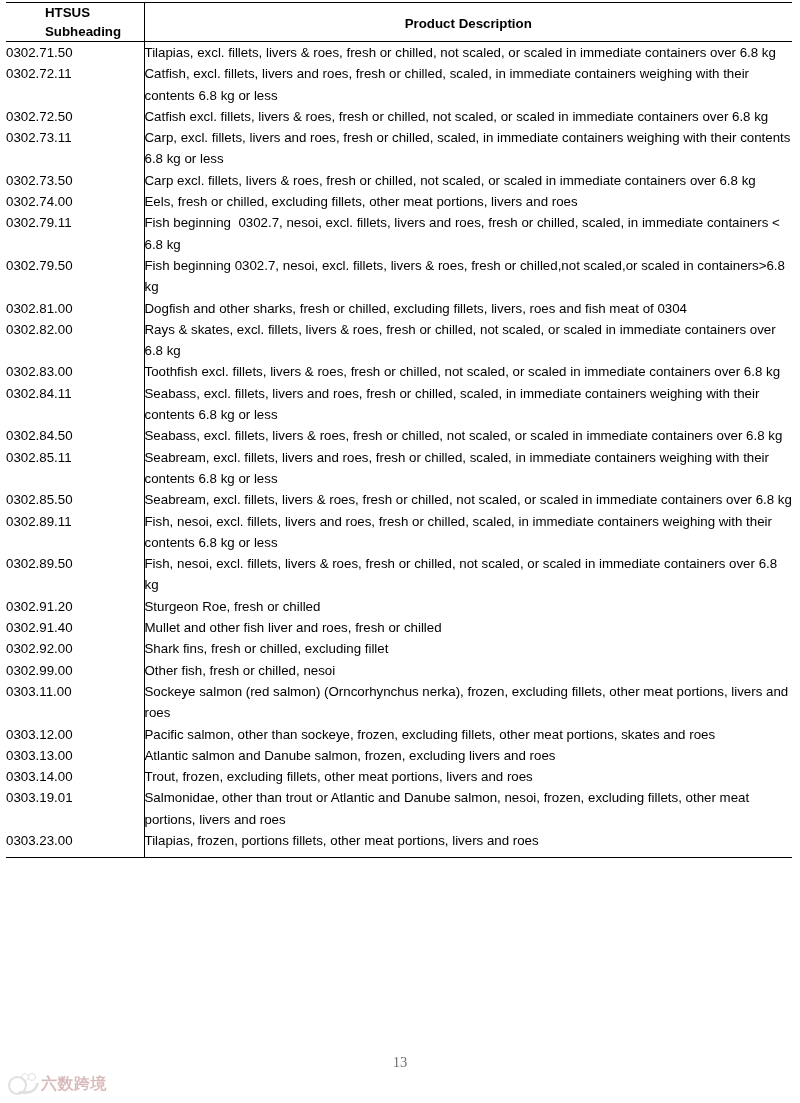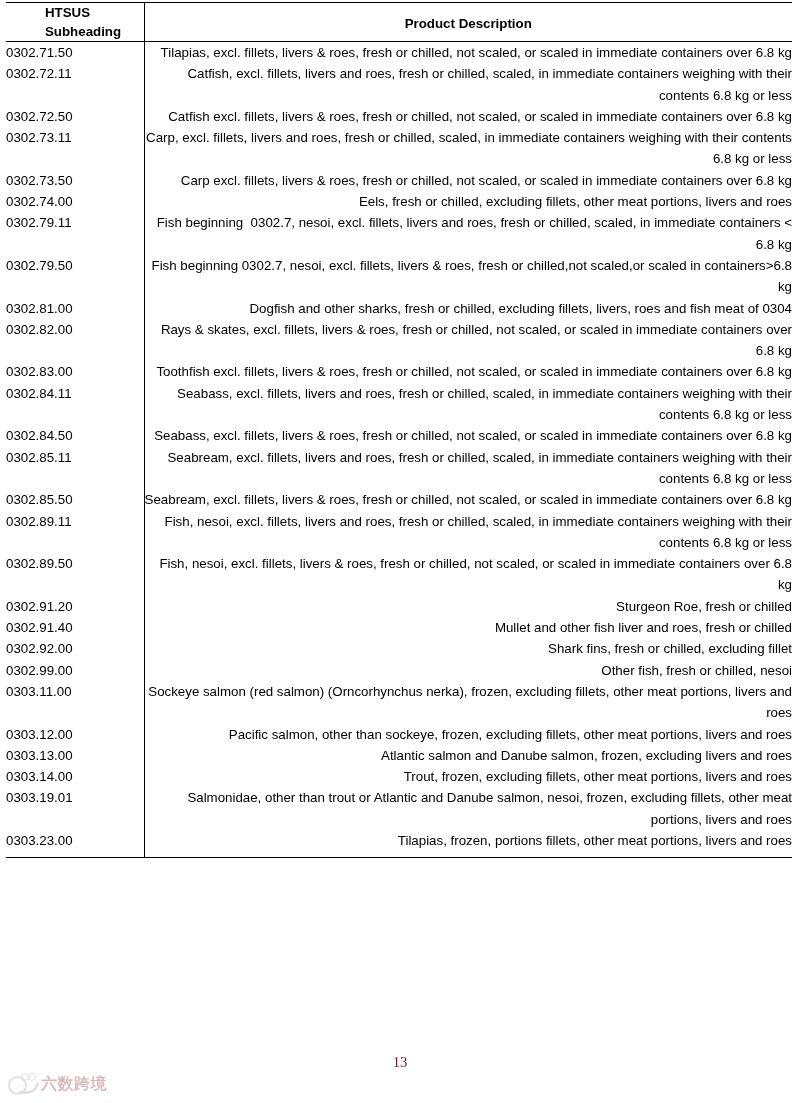--- a/index.html
+++ b/index.html
@@ -77,37 +77,36 @@
     padding: 0 6px 0 6px;
     white-space: nowrap;
     margin-top: 32px;
   }
   td.desc {
     padding: 0 6px 0 8px;
   }
   td.desc .txt {
     display: block;
     white-space: pre-wrap;
-    text-align: right;
   }
 
   table.htsus tbody tr:last-child td {
     border-bottom: 1.6px solid #000;
     padding-bottom: 6px;
   }
 
   .page-number {
     position: absolute;
     left: 0;
     top: 1054px;
     width: 800px;
     text-align: center;
     font-size: 14.6px;
     font-family: "Liberation Serif", "DejaVu Serif", serif;
-    color: #7f1d1d;
+    color: #737373;
   }
 
   .watermark {
     position: absolute;
     left: 8px;
     top: 1069px;
     width: 150px;
     height: 30px;
     display: flex;
     align-items: center;
@@ -312,21 +311,21 @@
           </tr>
           <tr>
             <td class="code">0303.11.00</td>
             <td class="desc">
               <span class="txt">Sockeye salmon (red salmon) (Orncorhynchus nerka), frozen, excluding fillets, other meat portions, livers and roes</span>
             </td>
           </tr>
           <tr>
             <td class="code">0303.12.00</td>
             <td class="desc">
-              <span class="txt">Pacific salmon, other than sockeye, frozen, excluding fillets, other meat portions, livers and roes</span>
+              <span class="txt">Pacific salmon, other than sockeye, frozen, excluding fillets, other meat portions, skates and roes</span>
             </td>
           </tr>
           <tr>
             <td class="code">0303.13.00</td>
             <td class="desc">
               <span class="txt">Atlantic salmon and Danube salmon, frozen, excluding livers and roes</span>
             </td>
           </tr>
           <tr>
             <td class="code">0303.14.00</td>

